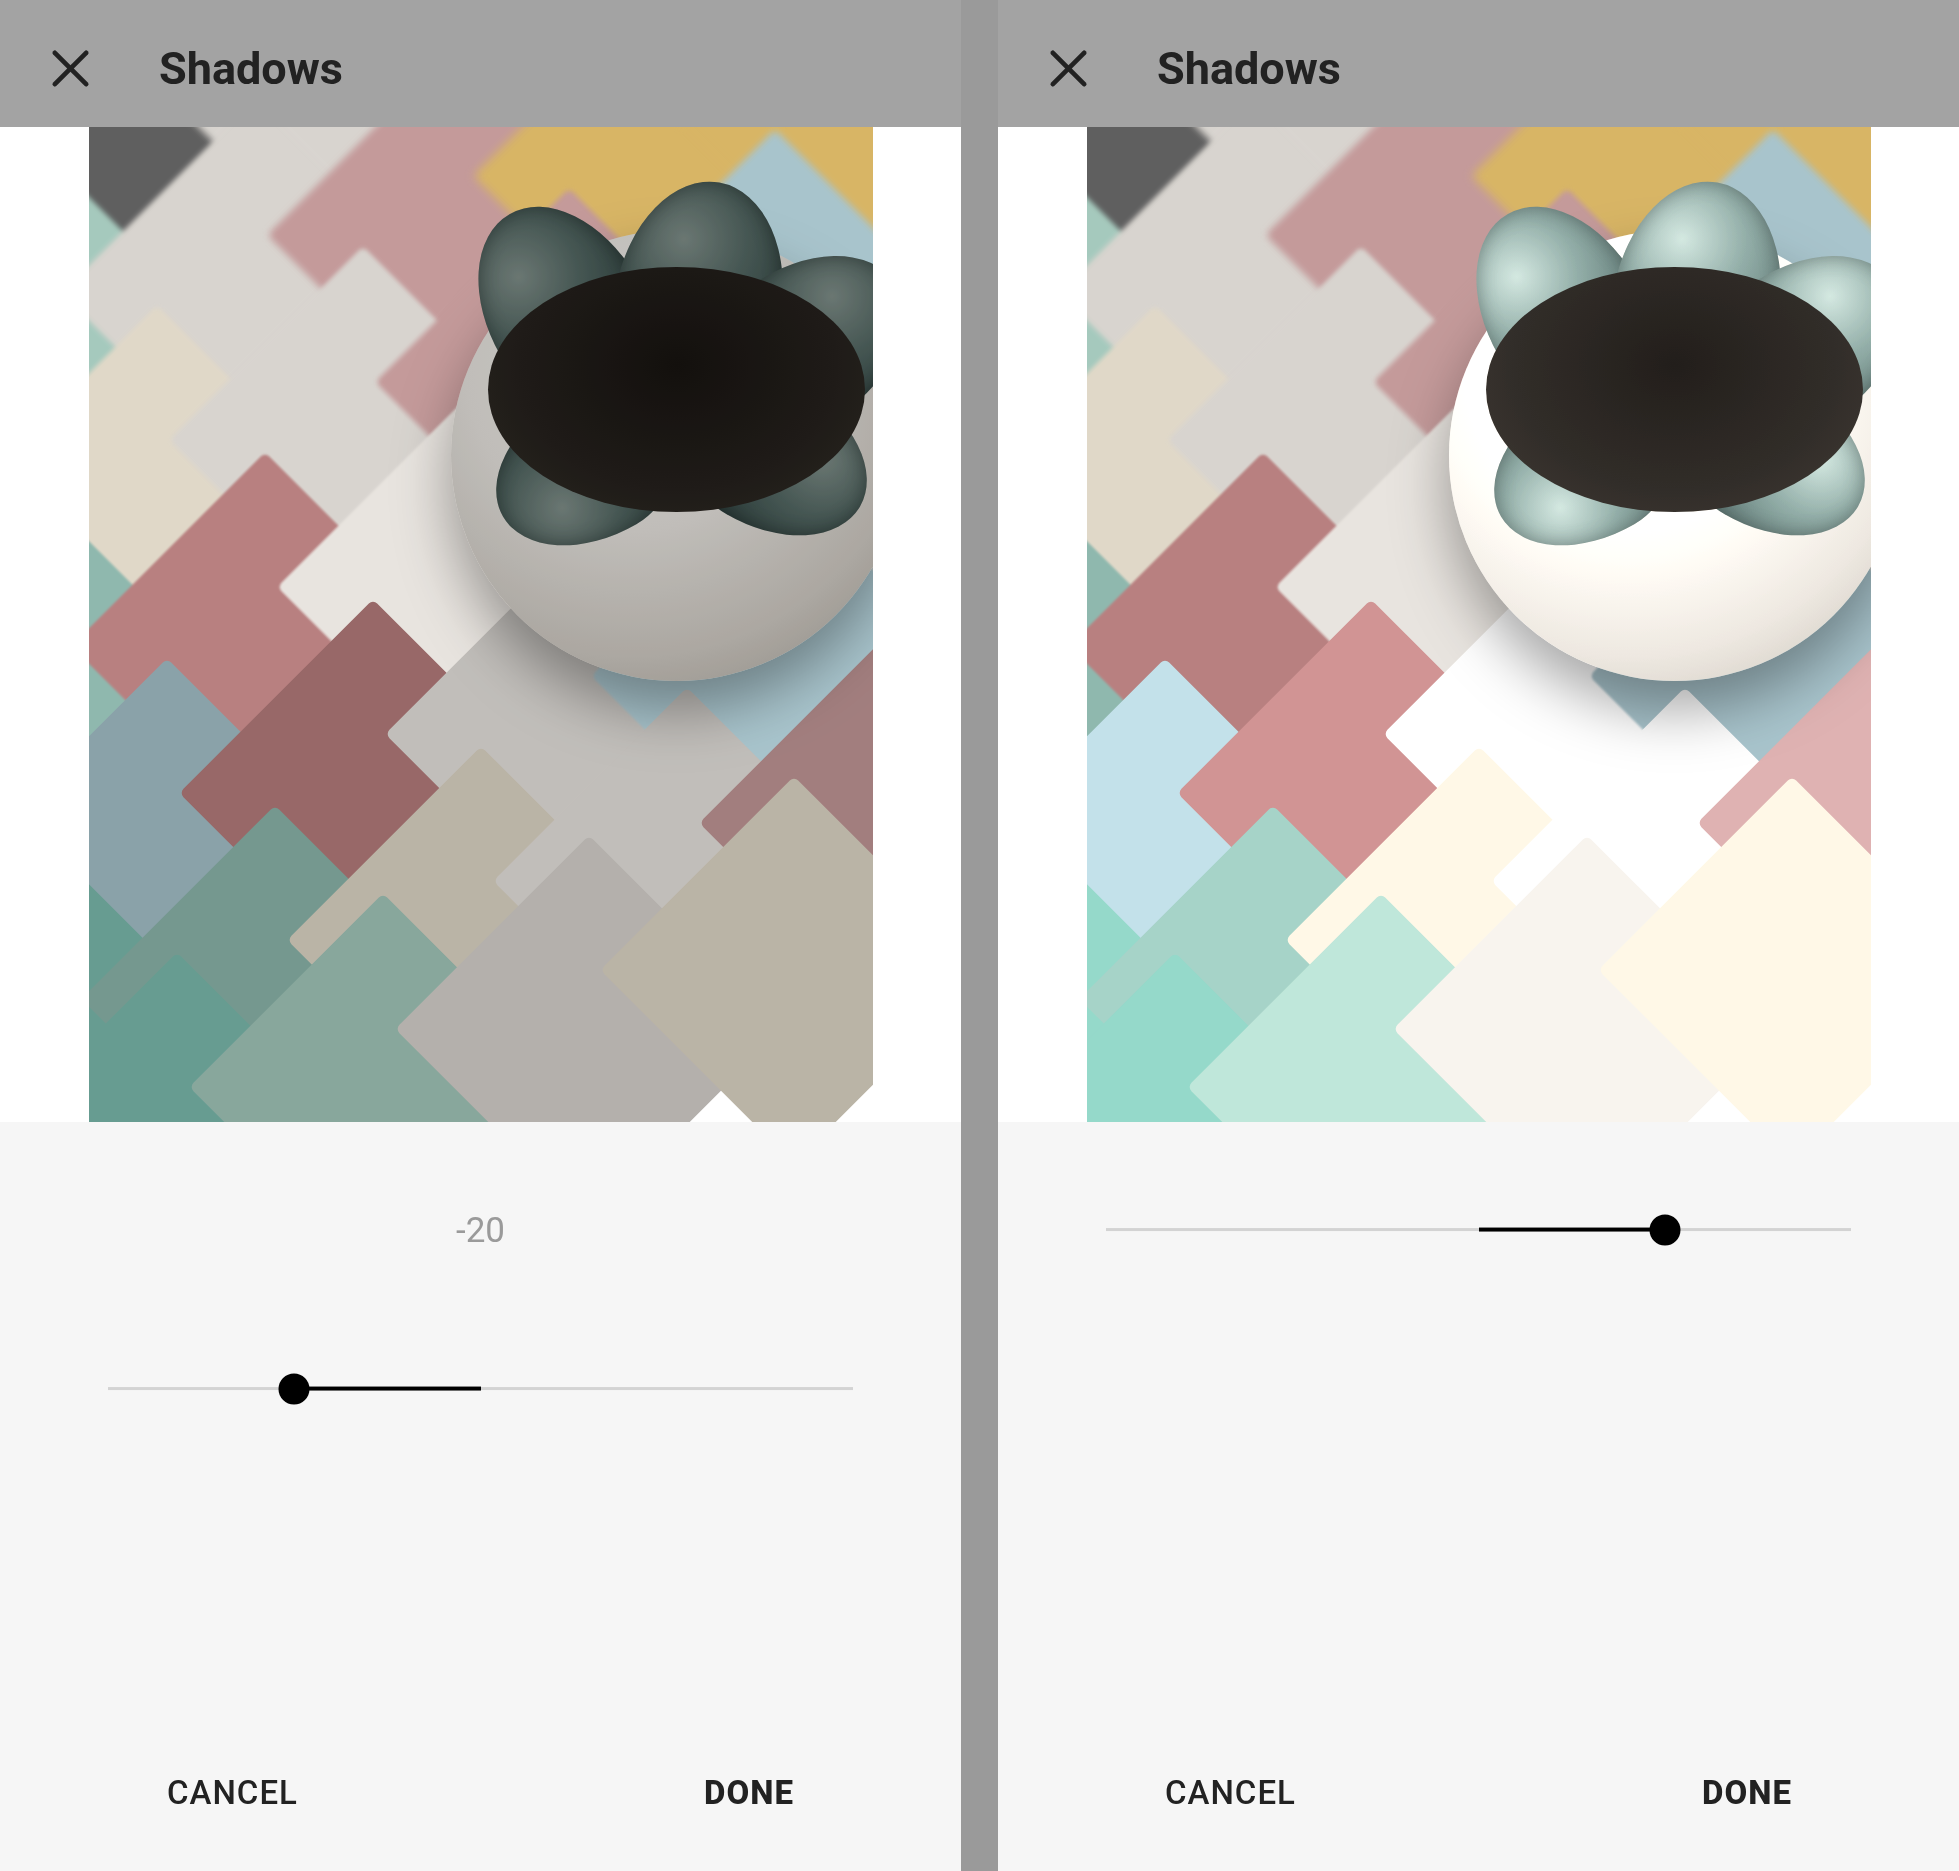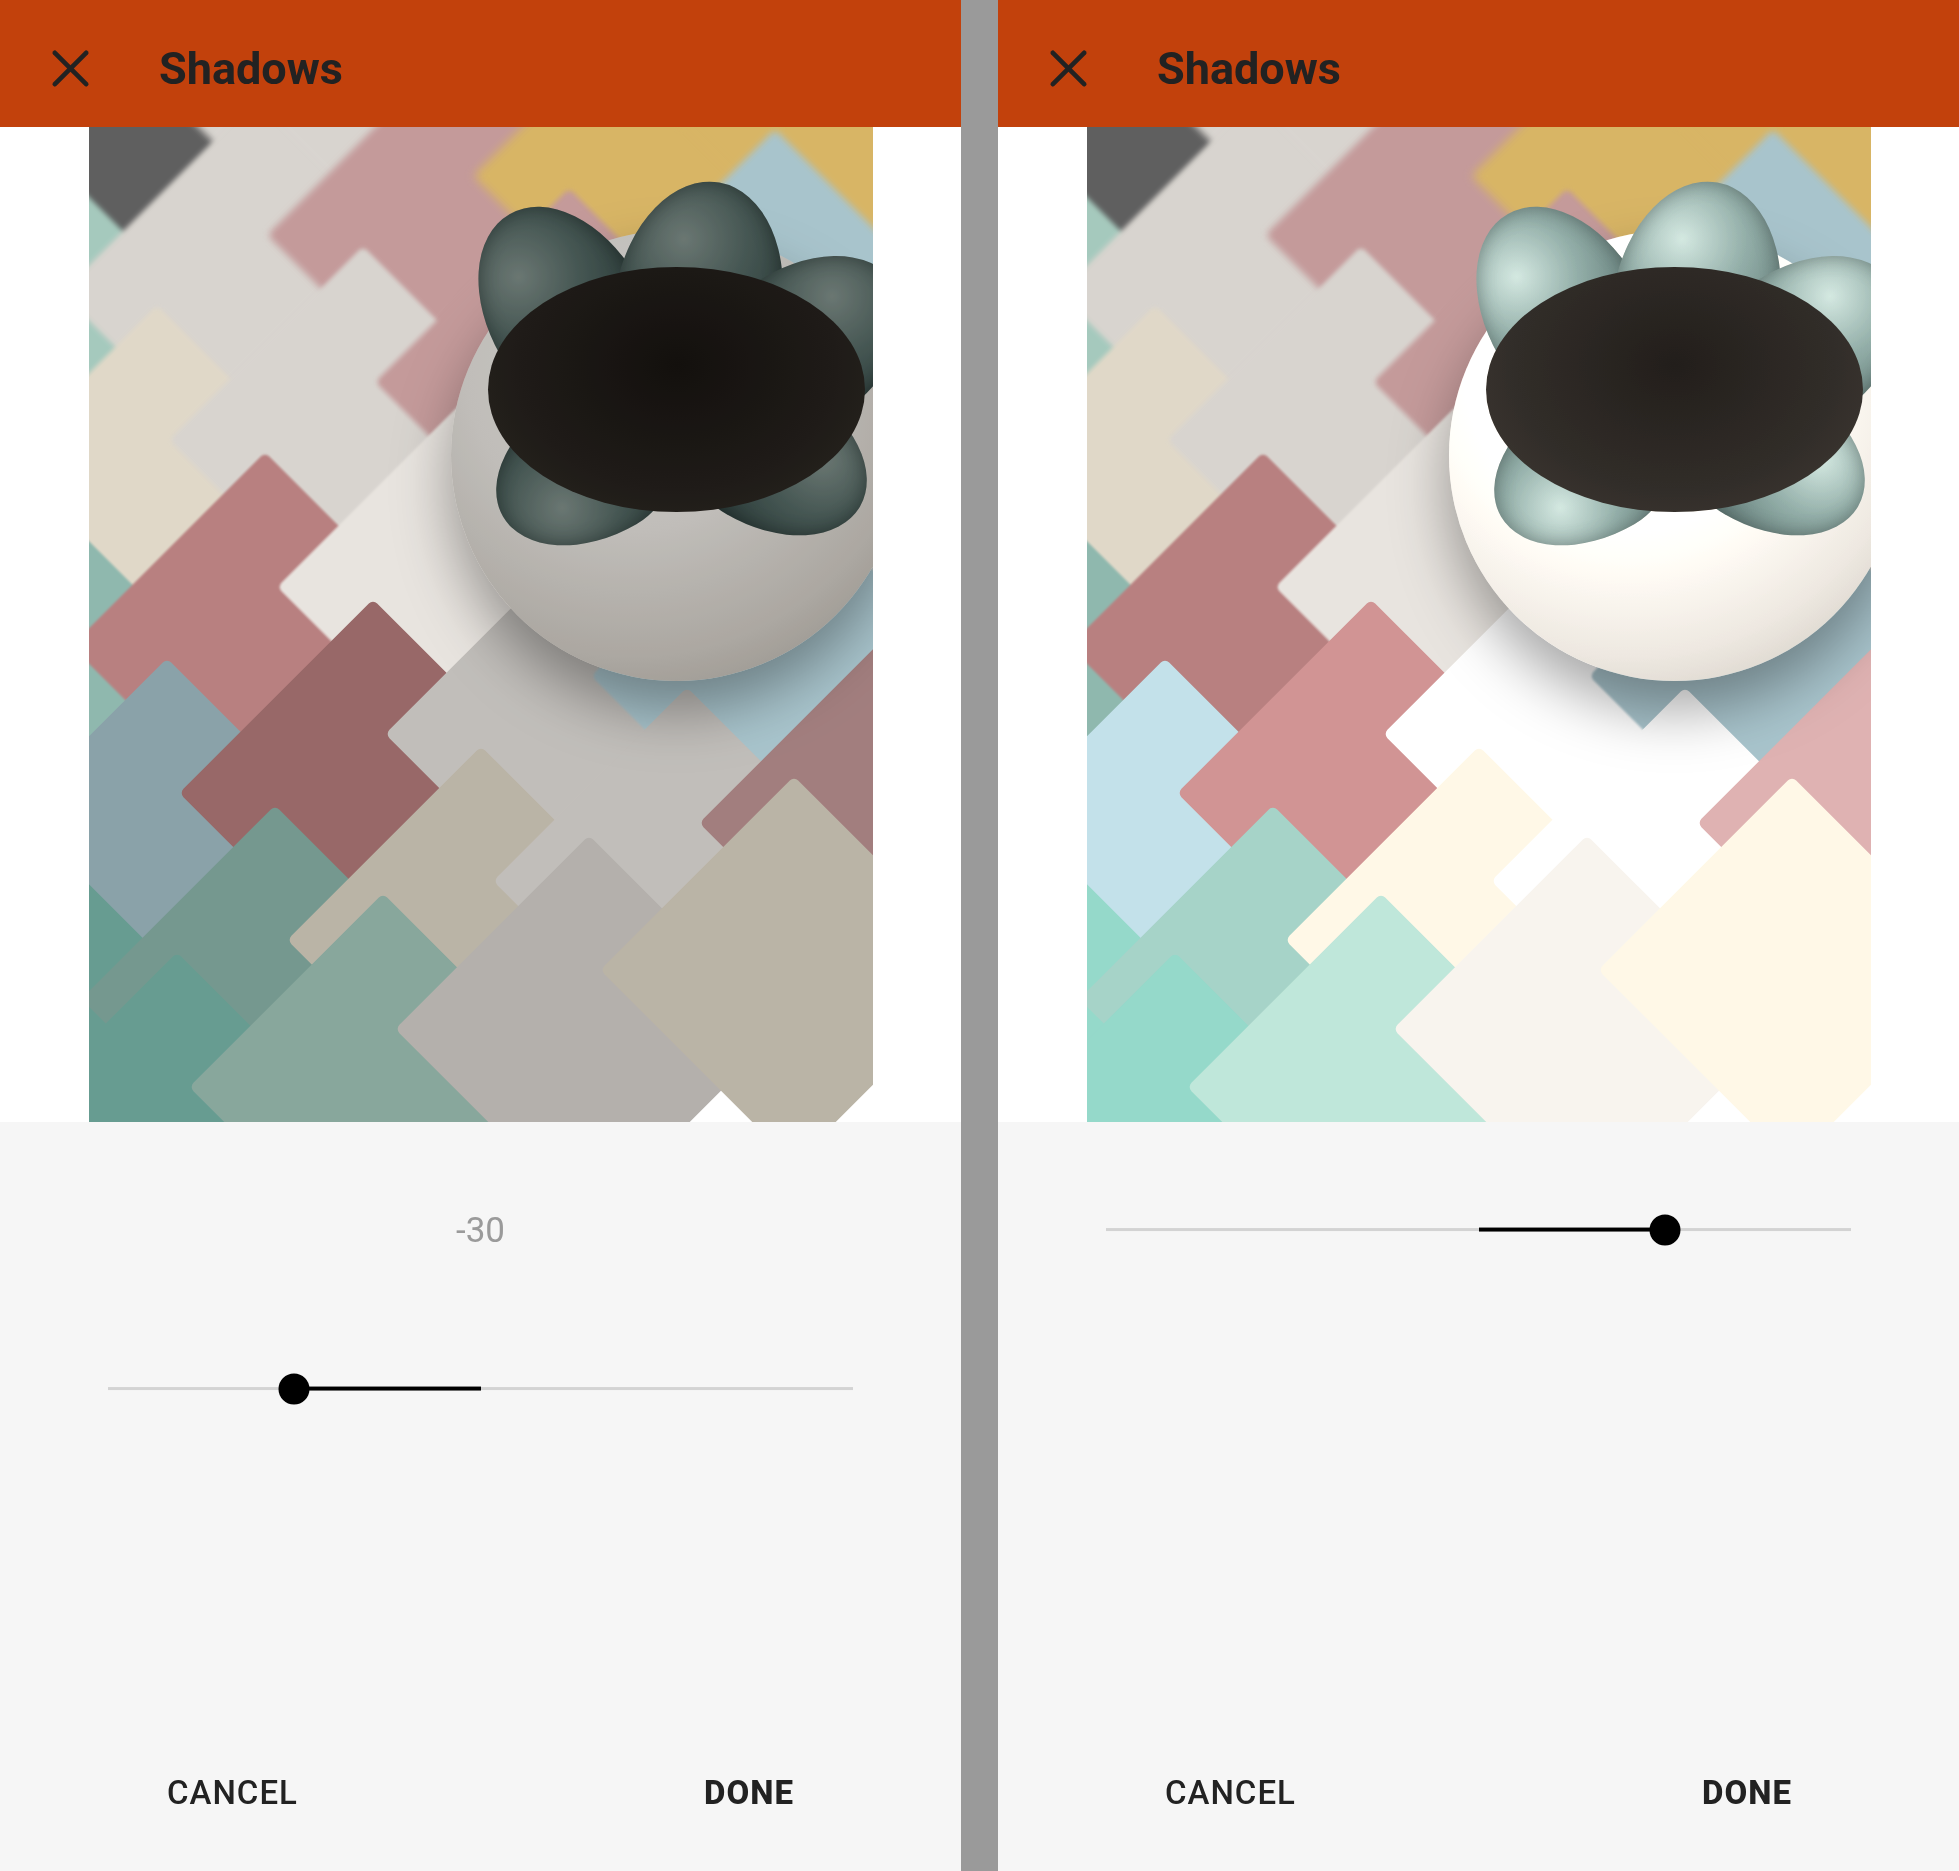--- a/index.html
+++ b/index.html
@@ -24,21 +24,21 @@
     height: 100%;
     display: flex;
     flex-direction: column;
     position: relative;
   }
   .header {
     display: flex;
     align-items: center;
     padding: 39px 41px 29px 41px;
     gap: 59px;
-    background: #c2410c;
+    background: #a3a3a3;
   }
   .close-btn {
     width: 59px;
     height: 59px;
     display: flex;
     align-items: center;
     justify-content: center;
     cursor: pointer;
   }
   .close-btn svg { width: 47px; height: 47px; }
@@ -217,21 +217,21 @@
           <div class="leaf" style="width:167px;height:206px;top:-49px;left:167px;transform:rotate(10deg);"></div>
           <div class="leaf" style="width:157px;height:196px;top:9.8px;left:284px;transform:rotate(55deg);"></div>
           <div class="leaf" style="width:147px;height:186px;top:137px;left:255px;transform:rotate(120deg);"></div>
           <div class="leaf" style="width:147px;height:186px;top:147px;left:59px;transform:rotate(-120deg);"></div>
           <div class="leaf" style="width:108px;height:127px;top:88px;left:167px;"></div>
         </div>
       </div>
     </div>
 
     <div class="controls">
-      <div class="value-label">-30</div>
+      <div class="value-label">-20</div>
       <div class="slider">
         <div class="track"></div>
         <div class="track-fill" style="left:25%;right:50%;"></div>
         <div class="thumb" style="left:25%;"></div>
       </div>
       <div class="footer">
         <div class="footer-btn">CANCEL</div>
         <div class="footer-btn done">DONE</div>
       </div>
     </div>

